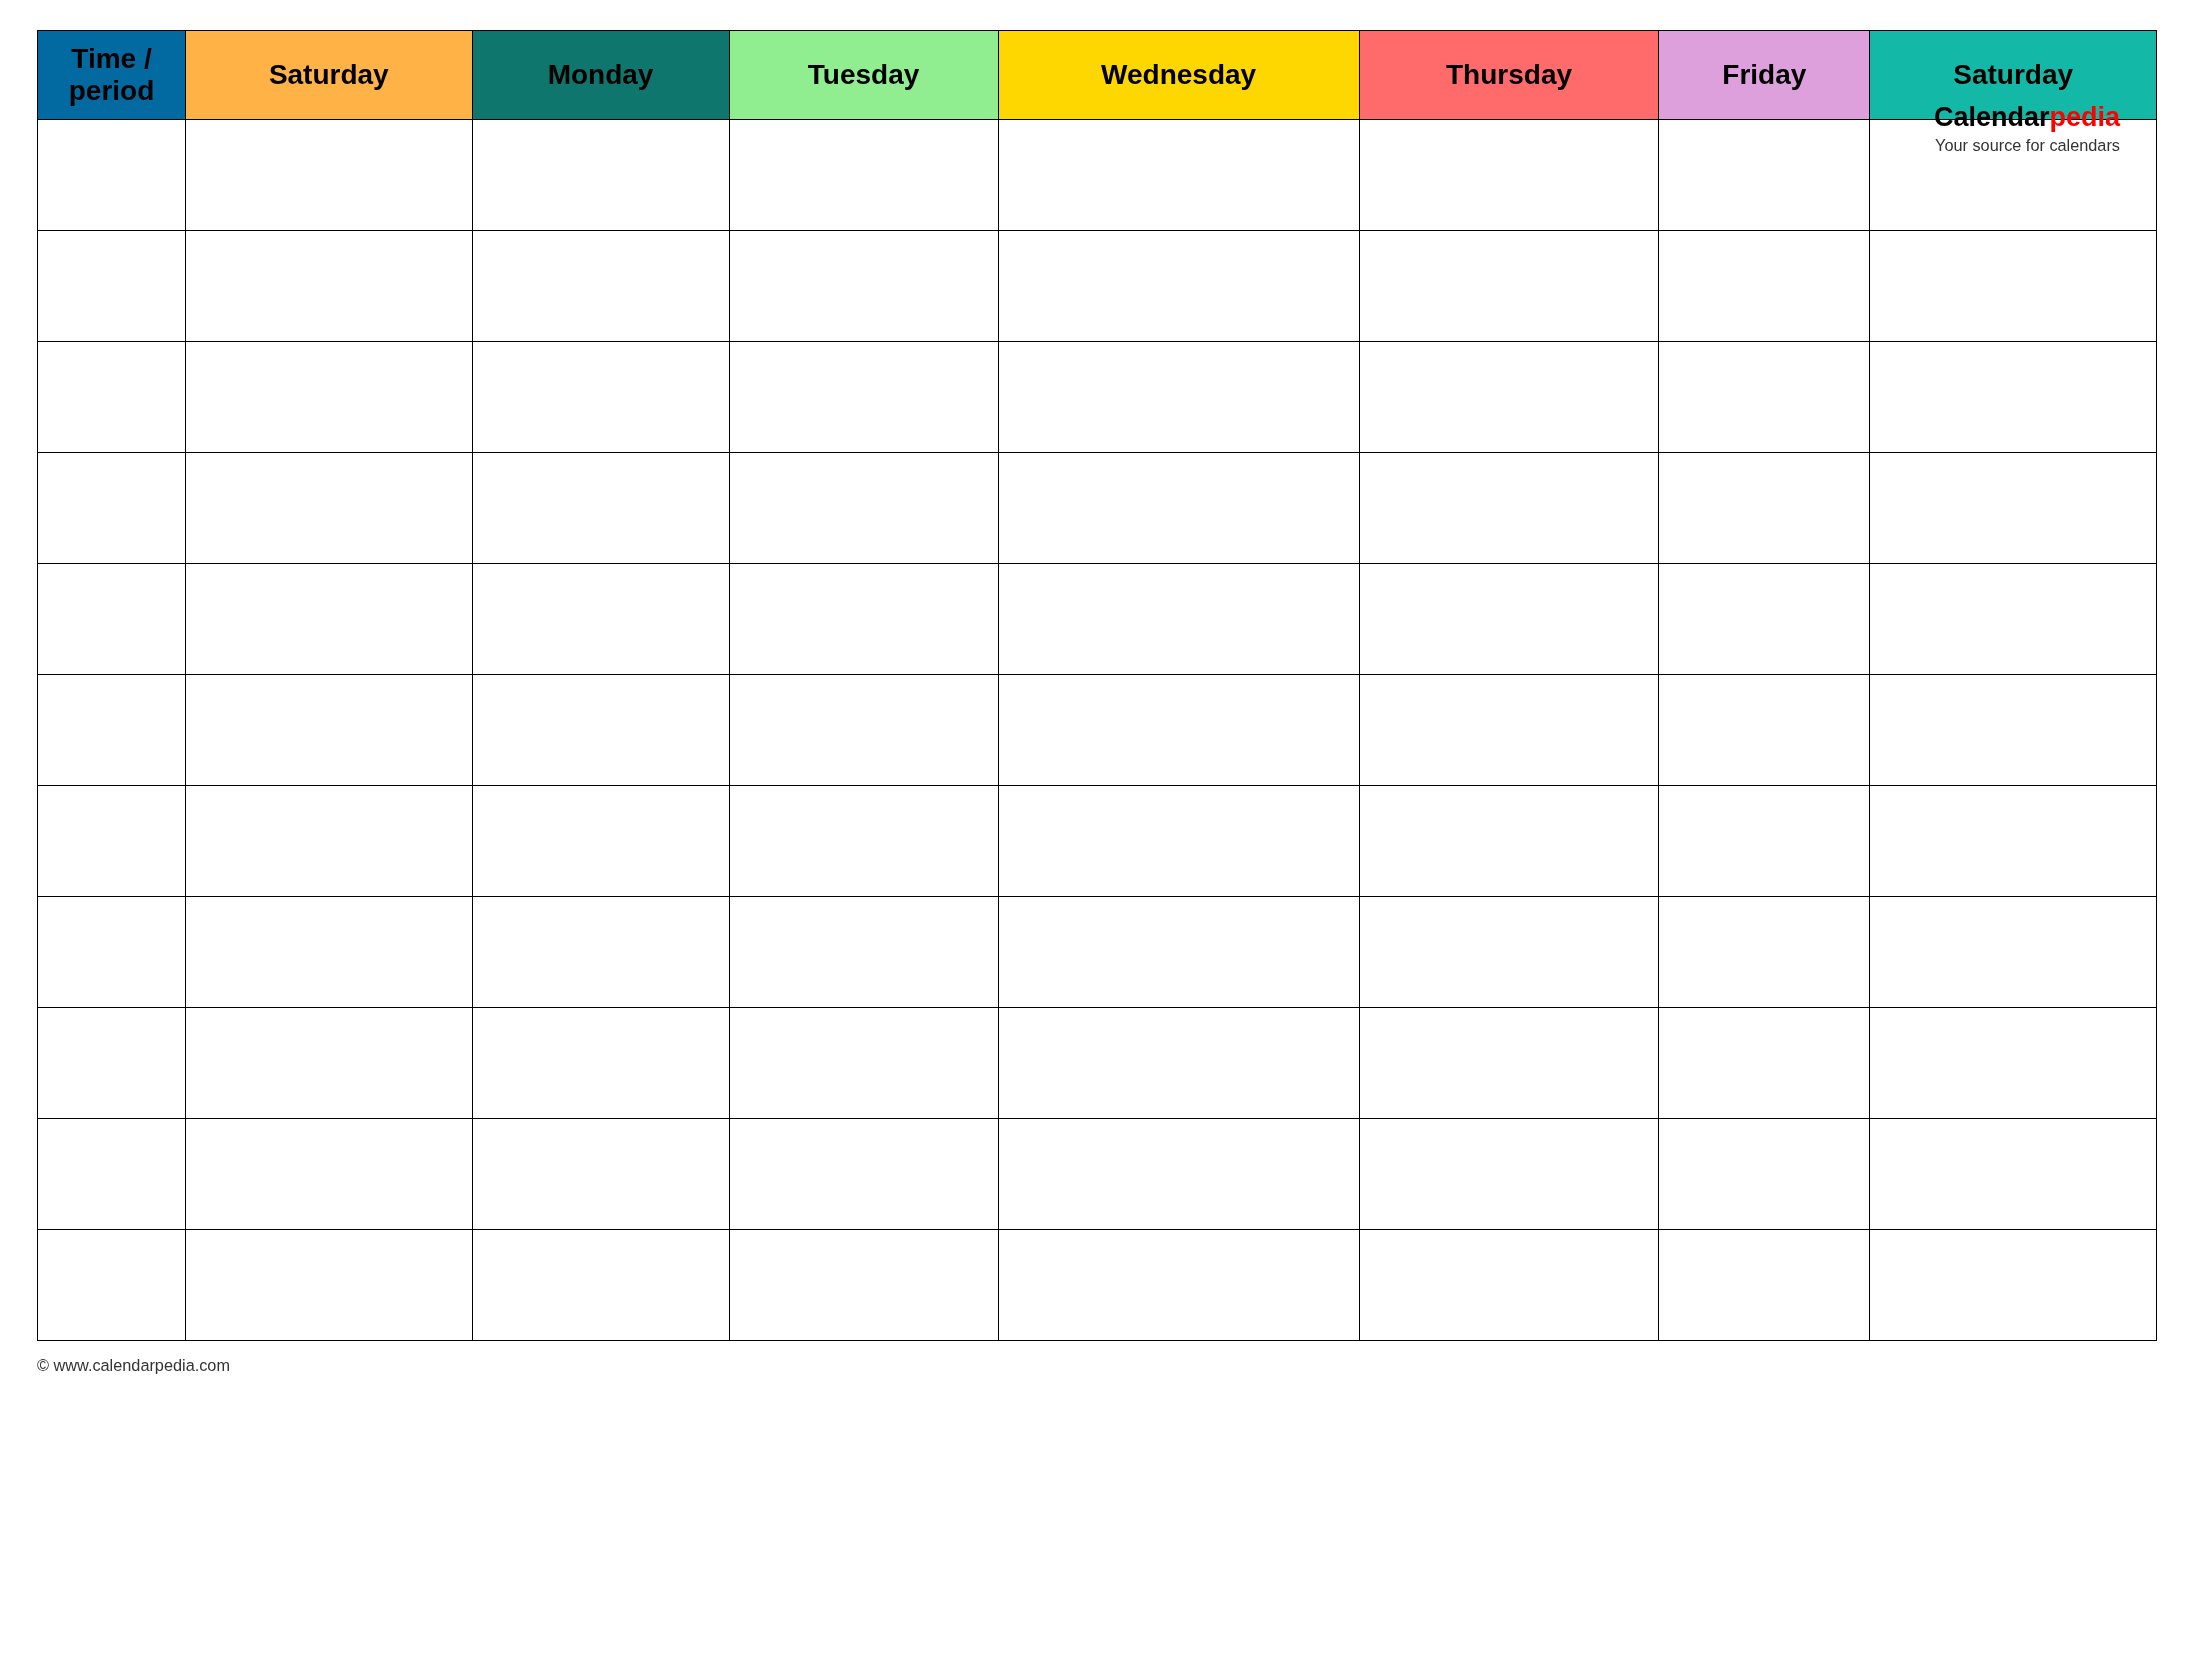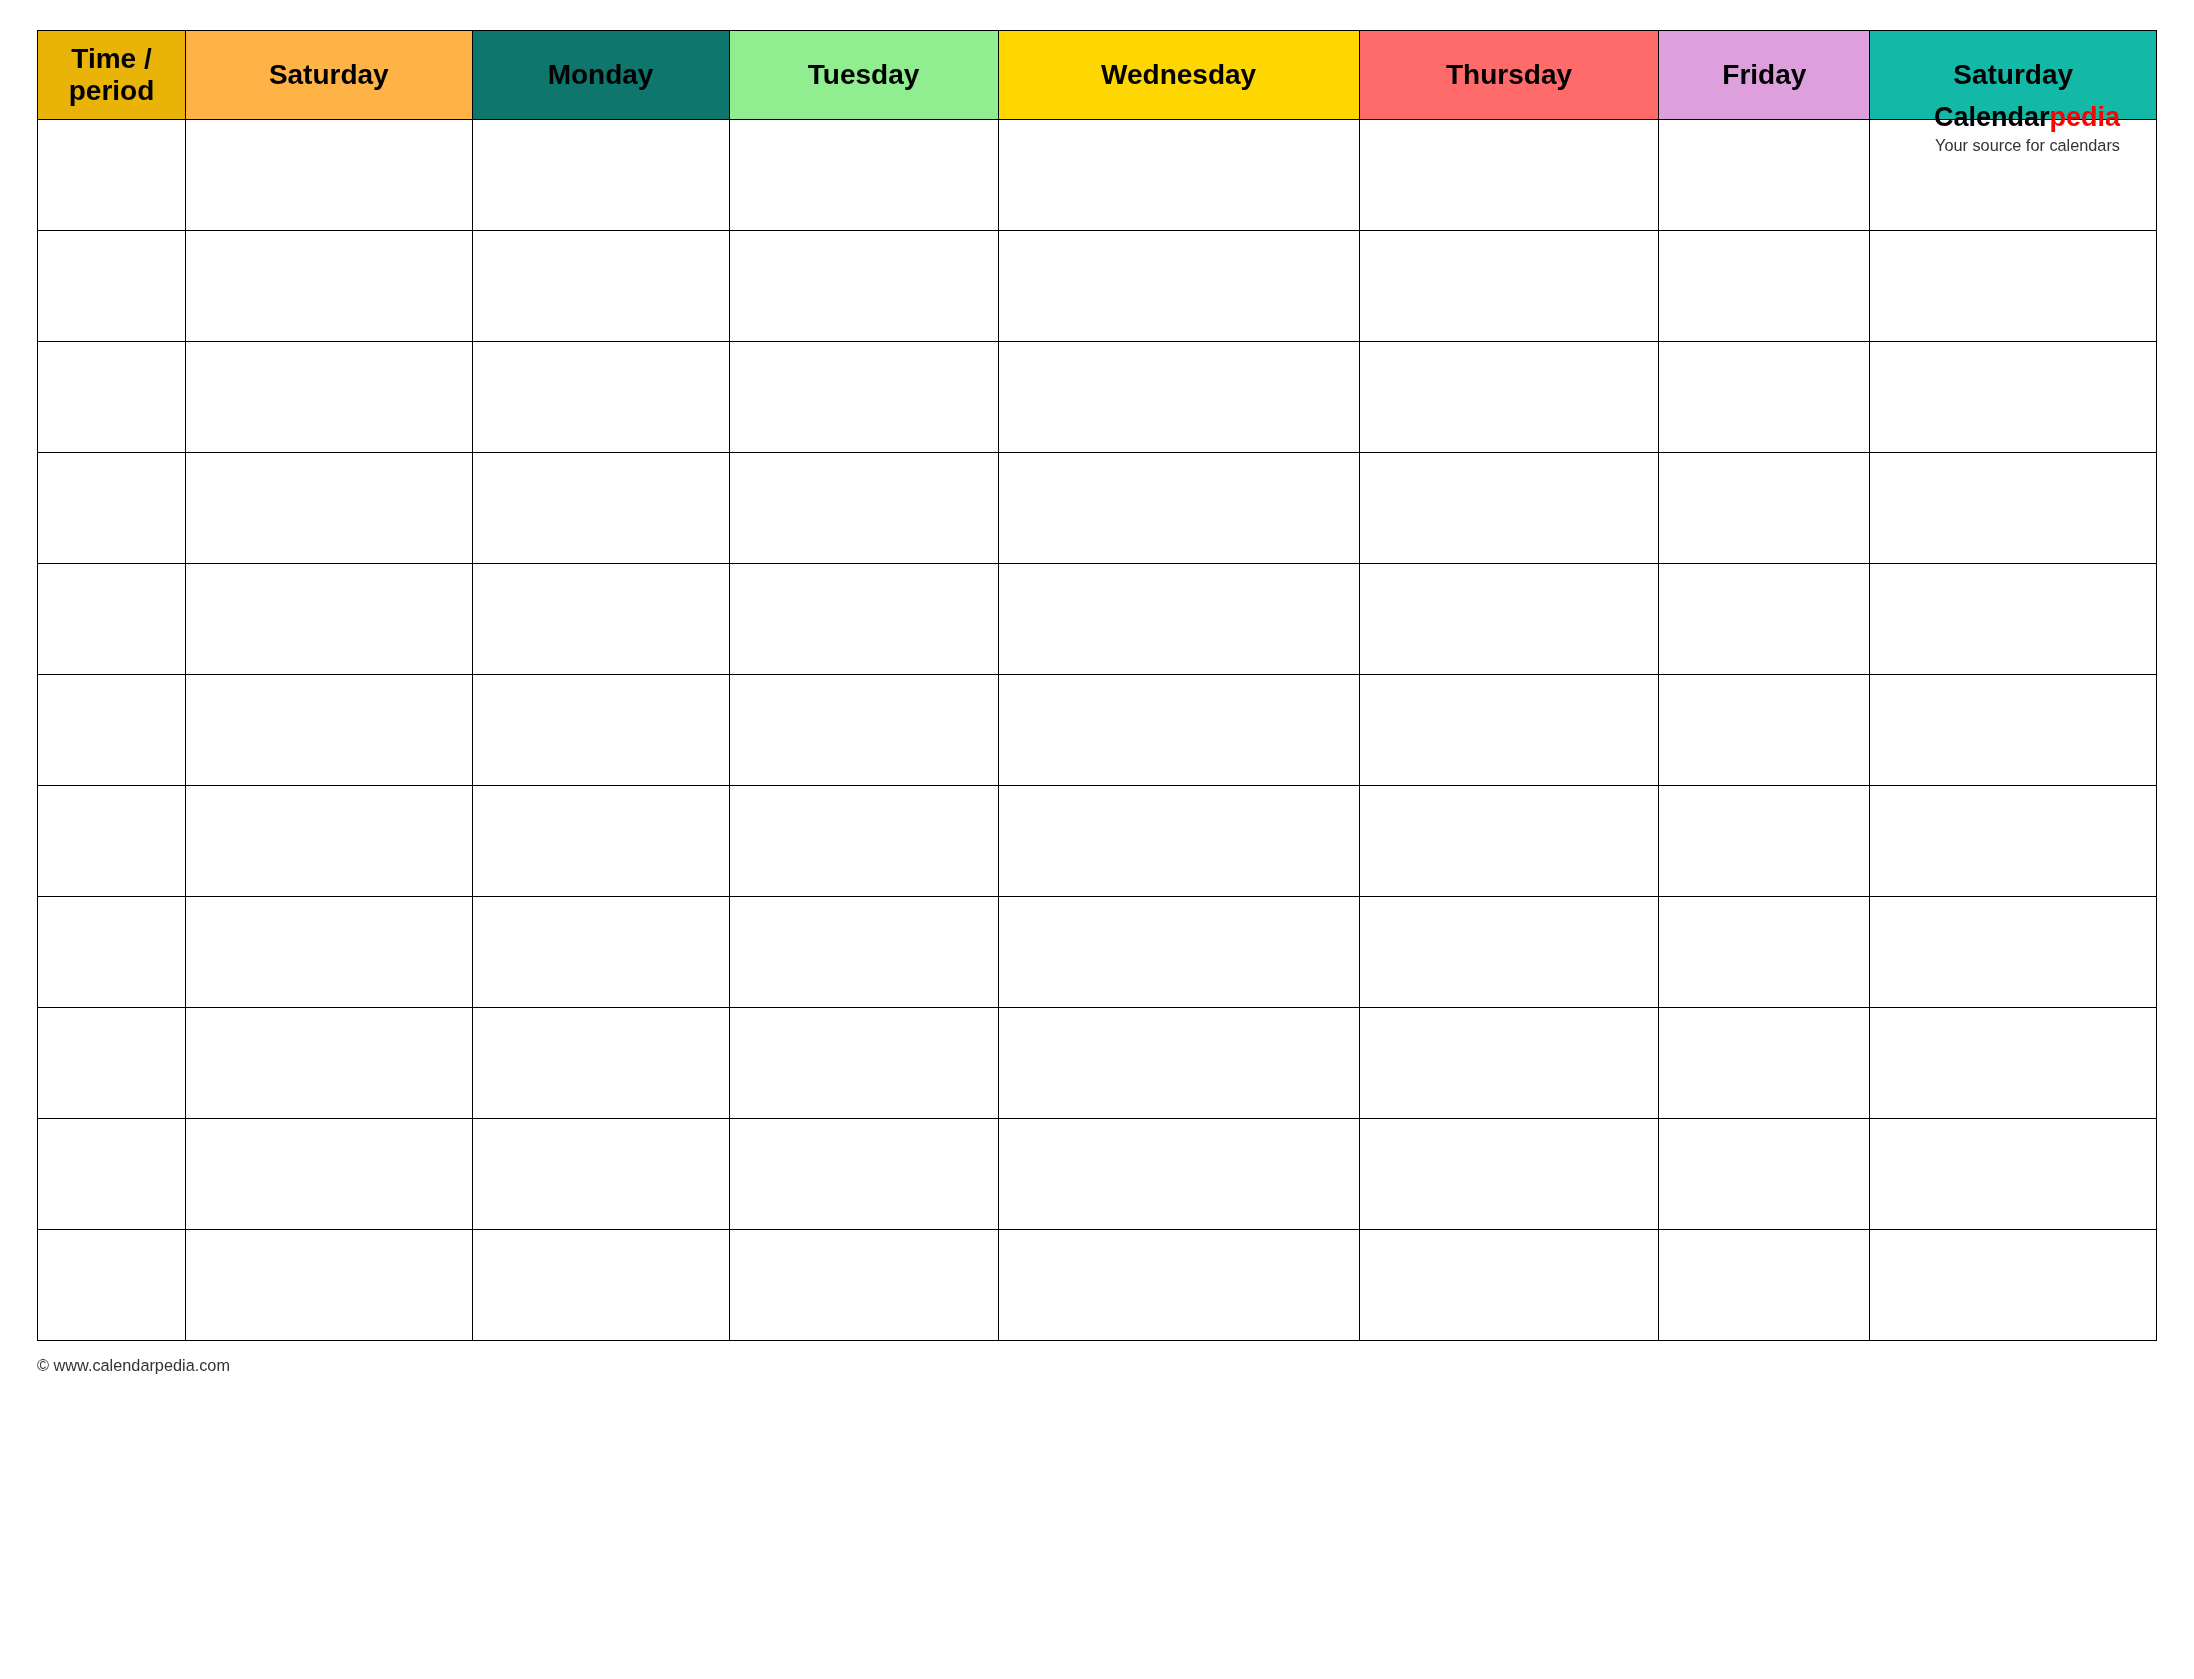--- a/index.html
+++ b/index.html
@@ -73,21 +73,21 @@
     .schedule-table thead th {
       height: 89px;
       text-align: center;
       font-size: 28px;
       font-weight: bold;
       vertical-align: middle;
       padding: 7.4px;
     }
 
     .th-time {
-      background-color: #eab308;
+      background-color: #0369a1;
       width: 148px;
       font-size: 24px;
     }
 
     .th-sunday {
       background-color: #ffb347;
       color: #000000;
     }
 
     .th-monday {

